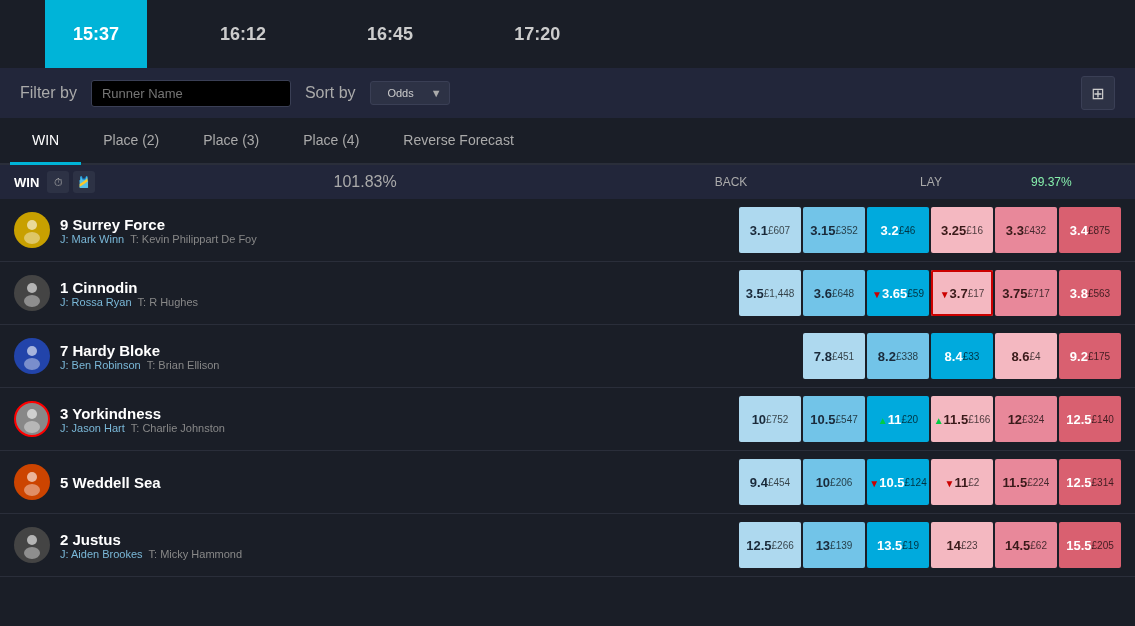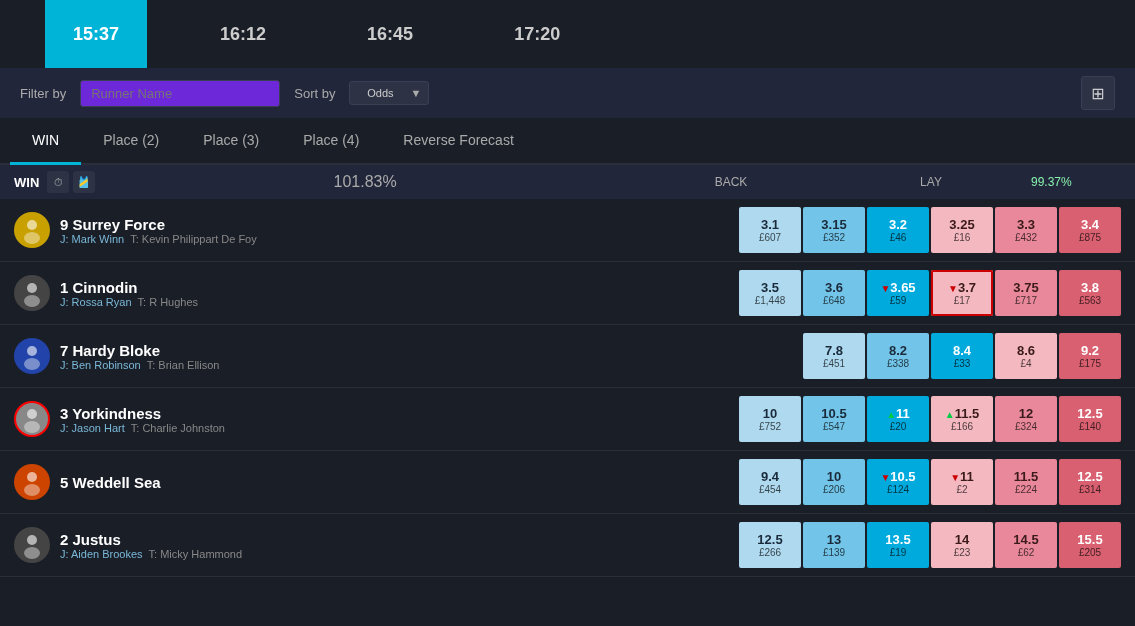--- a/index.html
+++ b/index.html
@@ -39,24 +39,24 @@
     .filter-bar {
       background: #22263a;
       display: flex;
       align-items: center;
       padding: 10px 20px;
       gap: 14px;
       height: 50px;
     }
     .filter-label {
       color: #aaa;
-      font-size: 13px;
+      font-size: 16px;
     }
     .filter-input {
-      background: #6d28d9;
+      background: #000000;
       border: 1px solid #3a3f55;
       color: #aaa;
       padding: 5px 10px;
       border-radius: 3px;
       font-size: 13px;
       width: 200px;
       outline: none;
     }
     .sort-select-wrap {
       position: relative;
@@ -213,21 +213,21 @@
     
     .odds-grid {
       display: flex;
       gap: 2px;
       flex-shrink: 0;
     }
     .odds-cell {
       width: 62px;
       height: 46px;
       display: flex;
-      flex-direction: column;
+      flex-direction: row;
       align-items: center;
       justify-content: center;
       border-radius: 2px;
       font-size: 13px;
       font-weight: bold;
     }
     .odds-cell .amount {
       font-size: 10px;
       font-weight: normal;
       color: rgba(0,0,0,0.7);

